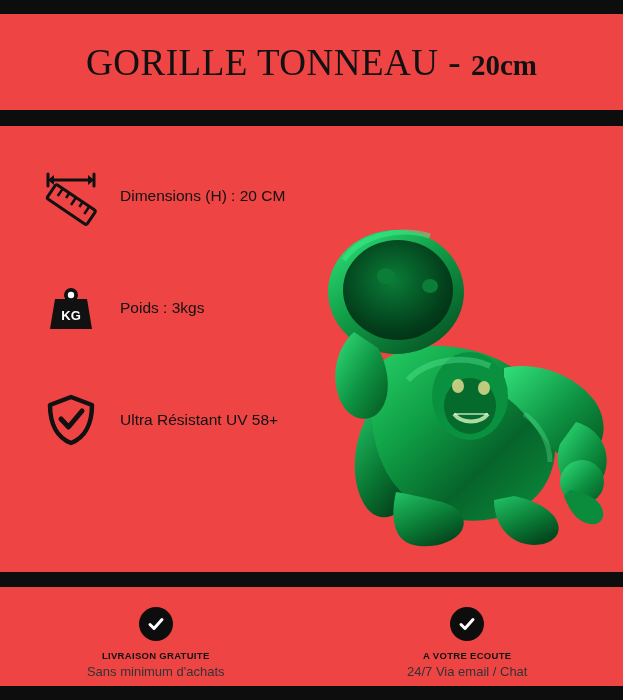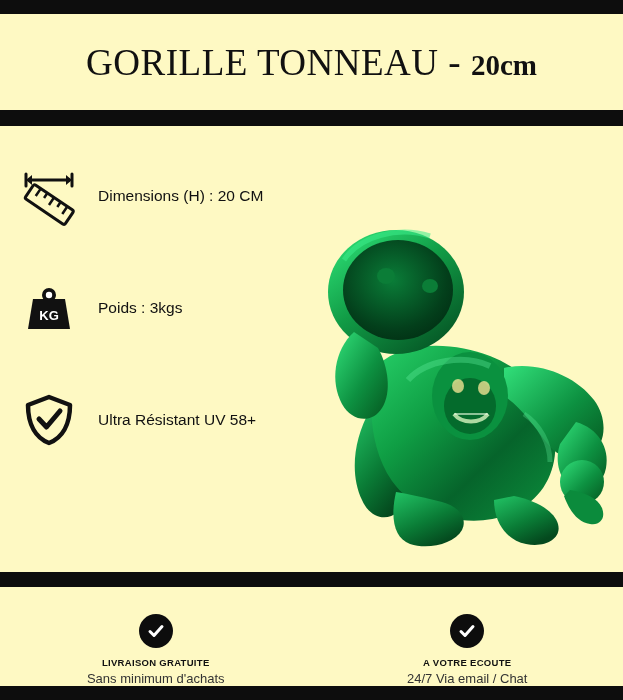--- a/index.html
+++ b/index.html
@@ -11,21 +11,21 @@
     height: 700px;
     background: #ffffff;
     font-family: "Liberation Sans", sans-serif;
     overflow: hidden;
     position: relative;
   }
   .page {
     position: relative;
     width: 623px;
     height: 700px;
-    background: #fef9c3;
+    background: #ef4444;
   }
 
   
   .bar {
     position: absolute;
     left: 0;
     width: 623px;
     background: #0d0d0d;
   }
   .bar-top    { top: 0;    height: 14px; }
@@ -65,21 +65,21 @@
   .features {
     position: absolute;
     top: 140px;
     left: 0;
     width: 320px;
   }
   .feature {
     display: flex;
     align-items: center;
     height: 112px;
-    padding-left: 16px;
+    padding-left: 38px;
     box-sizing: border-box;
     text-align: center;
   }
   .feature .icon {
     width: 66px;
     min-width: 66px;
     height: 66px;
     display: flex;
     align-items: center;
     justify-content: center;
@@ -101,21 +101,21 @@
   }
 
   
   .footer {
     position: absolute;
     top: 587px;
     left: 0;
     width: 623px;
     height: 99px;
     display: flex;
-    align-items: flex-end;
+    align-items: center;
     border-radius: 7px;
   }
   .badge {
     flex: 1 1 0;
     display: flex;
     flex-direction: column;
     align-items: center;
     padding-top: 12px;
   }
   .badge .check {

